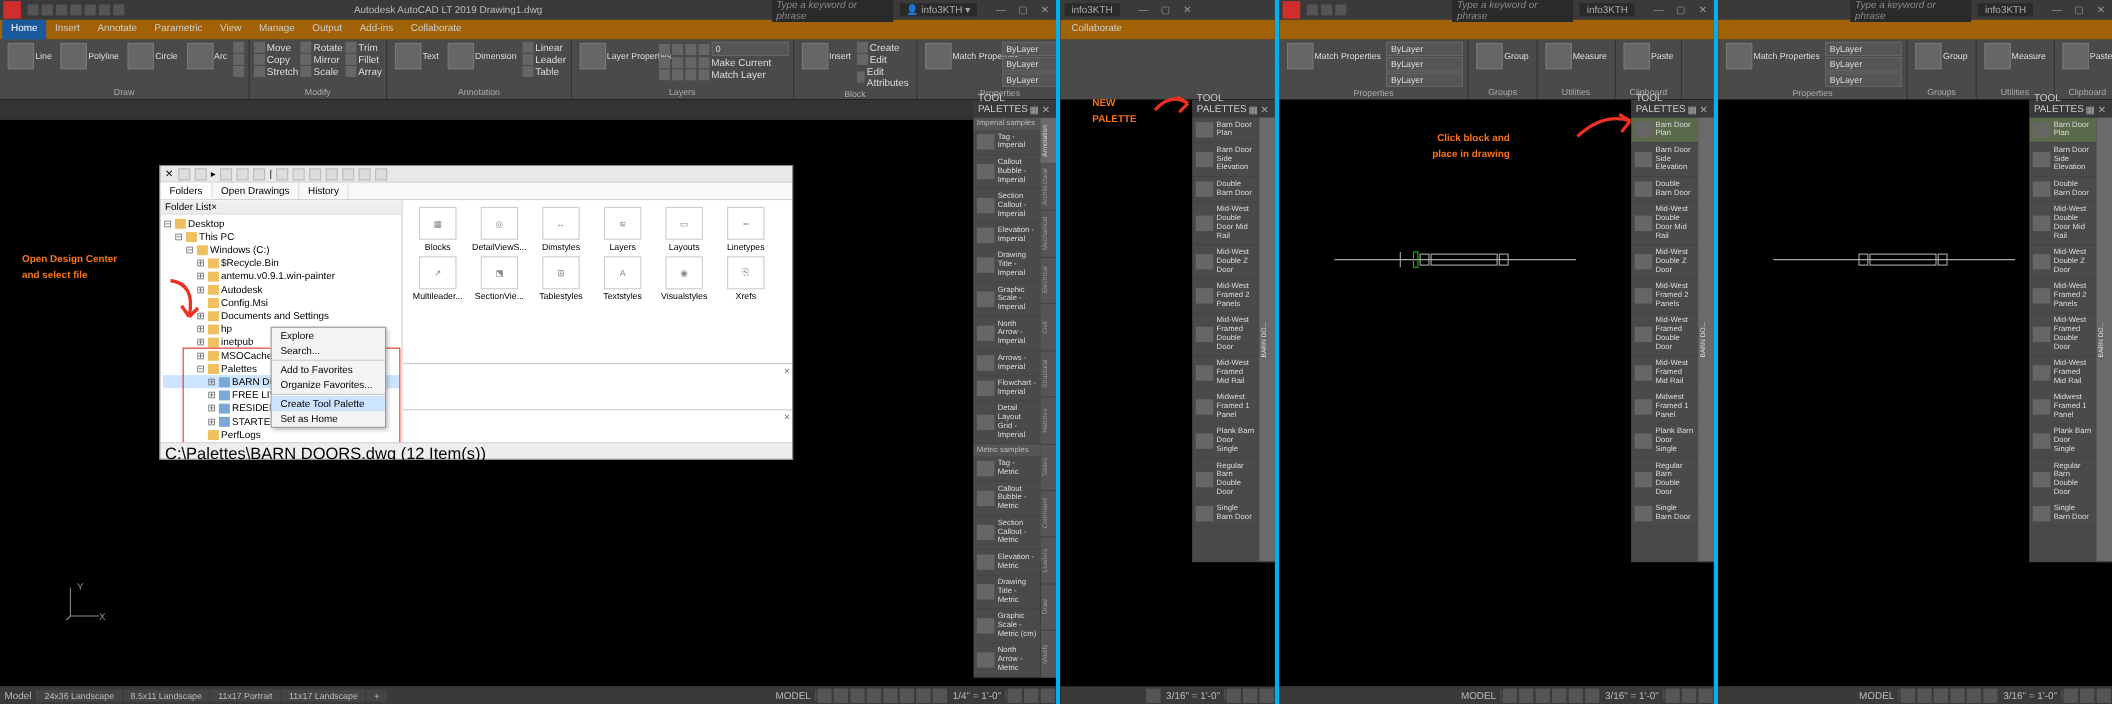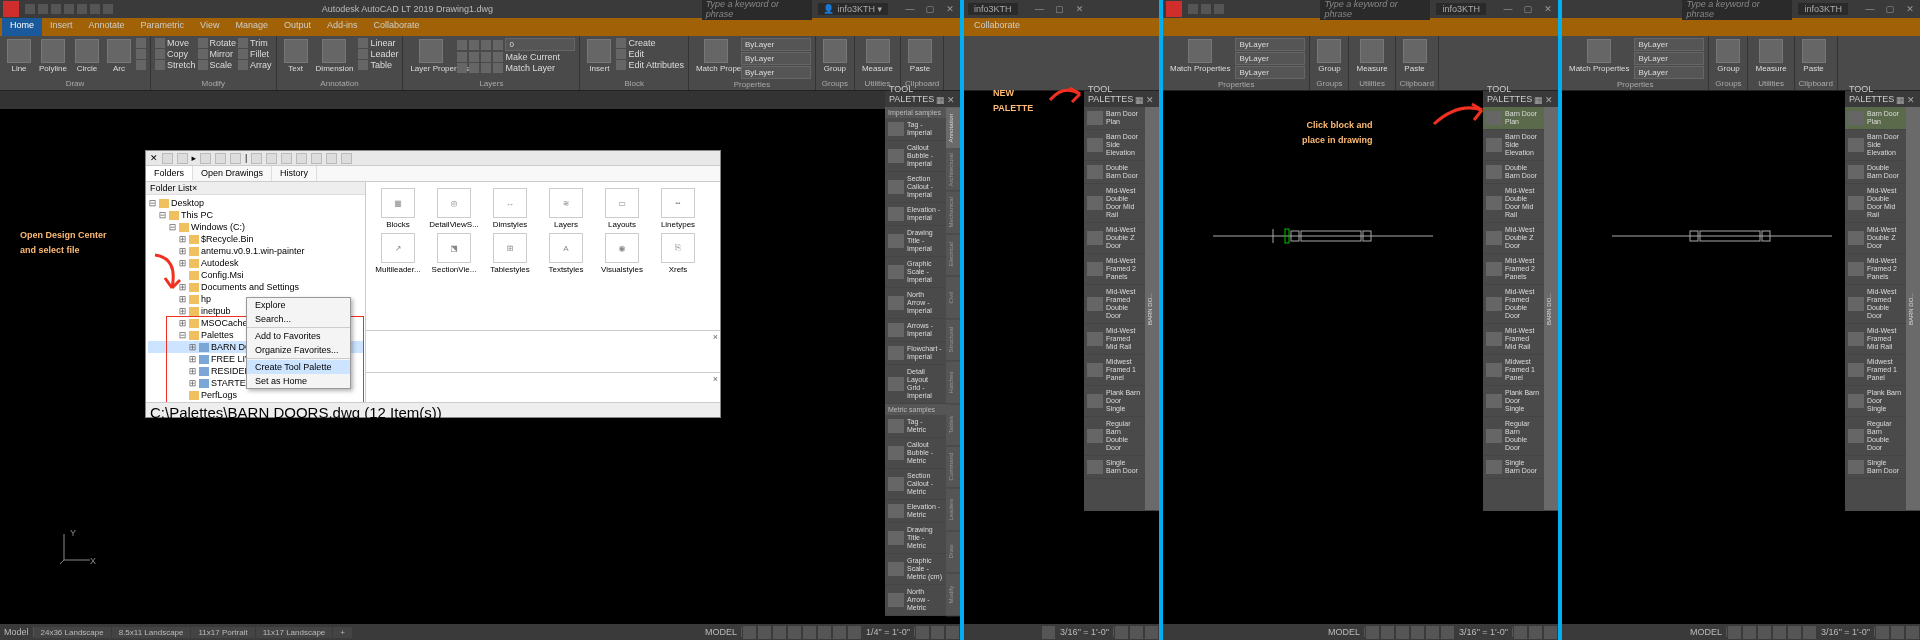--- a/index.html
+++ b/index.html
@@ -20,21 +20,21 @@
 .titlebar .user{background:#2a2a2a;padding:1px 6px;margin-right:12px;color:#aaa}
 .titlebar .winbtns{display:flex}
 .titlebar .winbtn{width:20px;text-align:center;color:#999}
 .ribbontabs{height:18px;background:#a16207;display:flex;padding-left:2px}
 .rtab{padding:2px 8px;color:#ccc;font-size:9px}
 .rtab.active{background:#1a5a9c;color:#fff}
 .ribbon{height:55px;background:#4a4a4a;border-bottom:1px solid #222;display:flex}
 .rpanel{border-right:1px solid #333;padding:2px 4px;display:flex;flex-direction:column;justify-content:space-between}
 .rpanel .body{display:flex;gap:2px;flex:1;align-items:flex-start}
 .rpanel .lbl{text-align:center;color:#aaa;font-size:8px;padding-top:1px}
-.rbtn{display:flex;flex-direction:column;align-items:center;gap:1px;padding:1px 3px}
+.rbtn{display:flex;flex-direction:row;align-items:center;gap:1px;padding:1px 3px}
 .rbtn .ic{width:18px;height:18px;background:#666;border:1px solid #777}
 .rbtn .ic.big{width:24px;height:24px}
 .rbtn .tx{font-size:8px;color:#ddd;white-space:nowrap}
 .rsmall{display:flex;flex-direction:column;gap:1px}
 .rsmall .row{display:flex;align-items:center;gap:2px;font-size:8px;color:#ddd}
 .rsmall .row .mi{width:10px;height:10px;background:#666}
 .combo{height:13px;background:#555;border:1px solid #666;color:#ddd;font-size:8px;padding:0 3px;display:flex;align-items:center;min-width:70px}
 .filetabs{height:18px;background:#2a2a2a;display:flex;align-items:center;padding-left:4px;gap:2px}
 .filetab{background:#444;padding:2px 14px;color:#ddd;font-size:9px}
 .filetab.active{background:#555}
@@ -95,21 +95,21 @@
 .tp-item .tl{font-size:7px;color:#ddd;line-height:8px}
 .tp-item.hi{background:#5a6a4a}
 
 .statusbar{position:absolute;bottom:0;left:0;right:0;height:16px;background:#3a3a3a;display:flex;align-items:center;color:#bbb;font-size:8px}
 .statusbar .sbtn{padding:0 4px;border-right:1px solid #555}
 .statusbar .ltabs{display:flex}
 .statusbar .ltab{padding:1px 7px;background:#444;margin-right:1px;font-size:8px}
 .statusbar .spacer{flex:1}
 .statusbar .ric{width:13px;height:13px;background:#555;margin:0 1px;display:inline-block}
 
-.callout{position:absolute;color:#fdba74;font-family:Arial;font-weight:bold;font-size:14px;line-height:15px;z-index:20}
+.callout{position:absolute;color:#f97316;font-family:Arial;font-weight:bold;font-size:14px;line-height:15px;z-index:20}
 .arrow{position:absolute;z-index:19}
 
 .blockdraw{position:absolute;stroke:#aaa;fill:none}
 </style>
 </head>
 <body>
 
 <div class="pane p1">
   <div class="titlebar">
     <div class="logo"></div>

